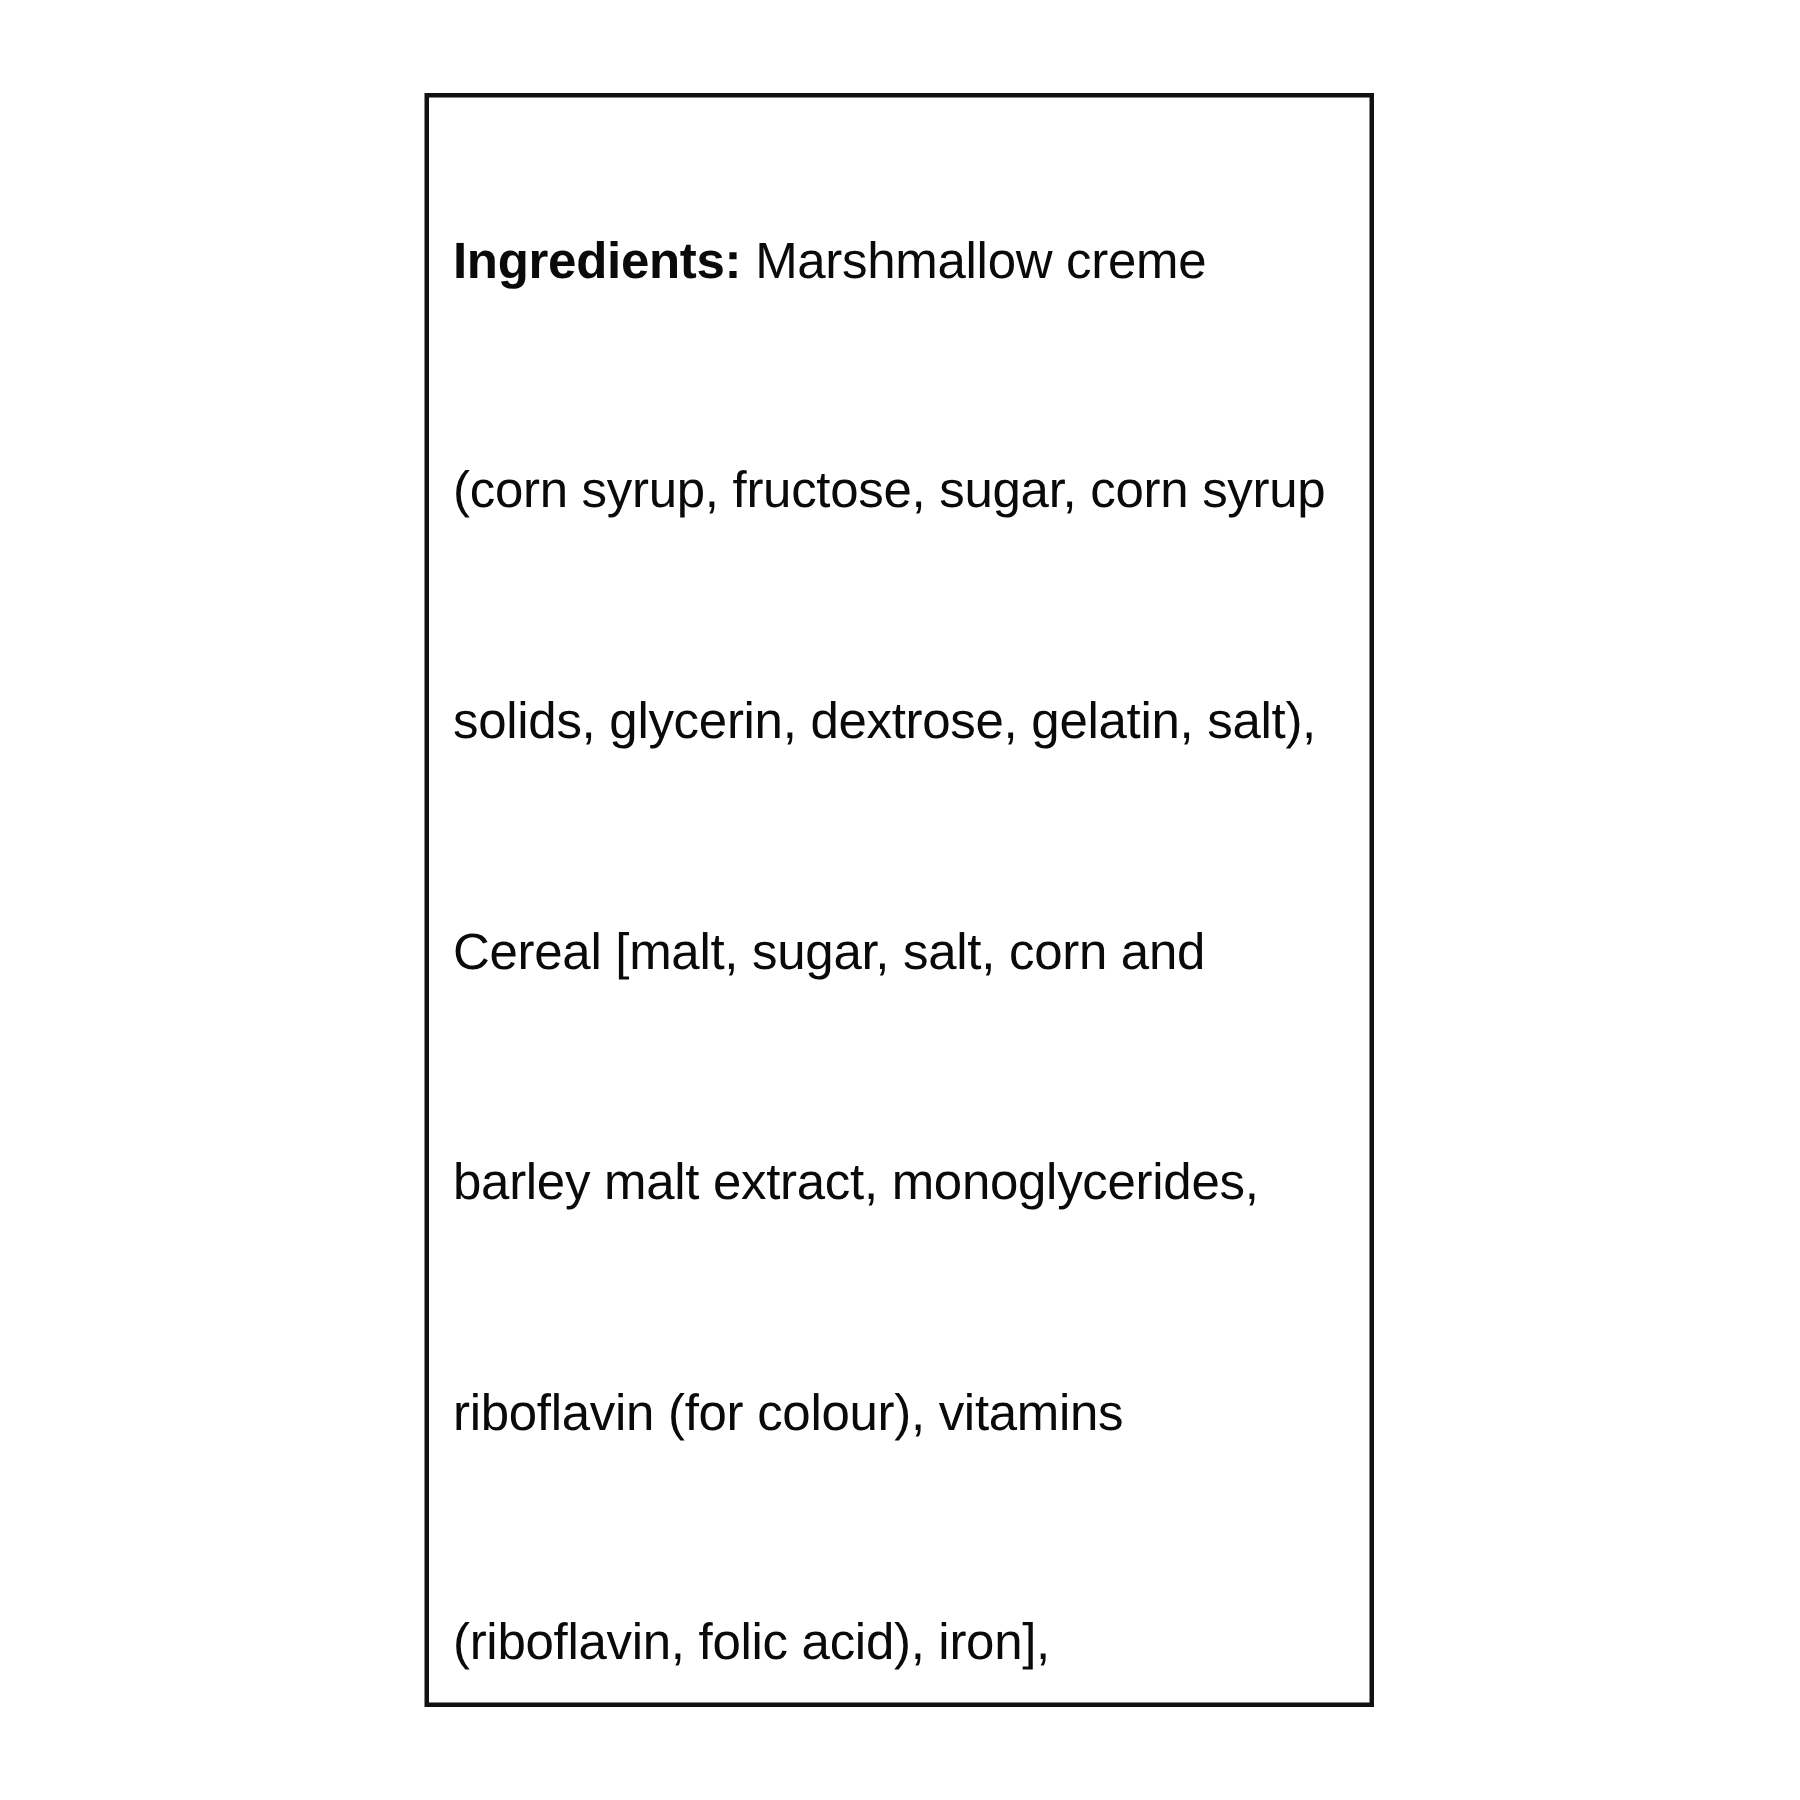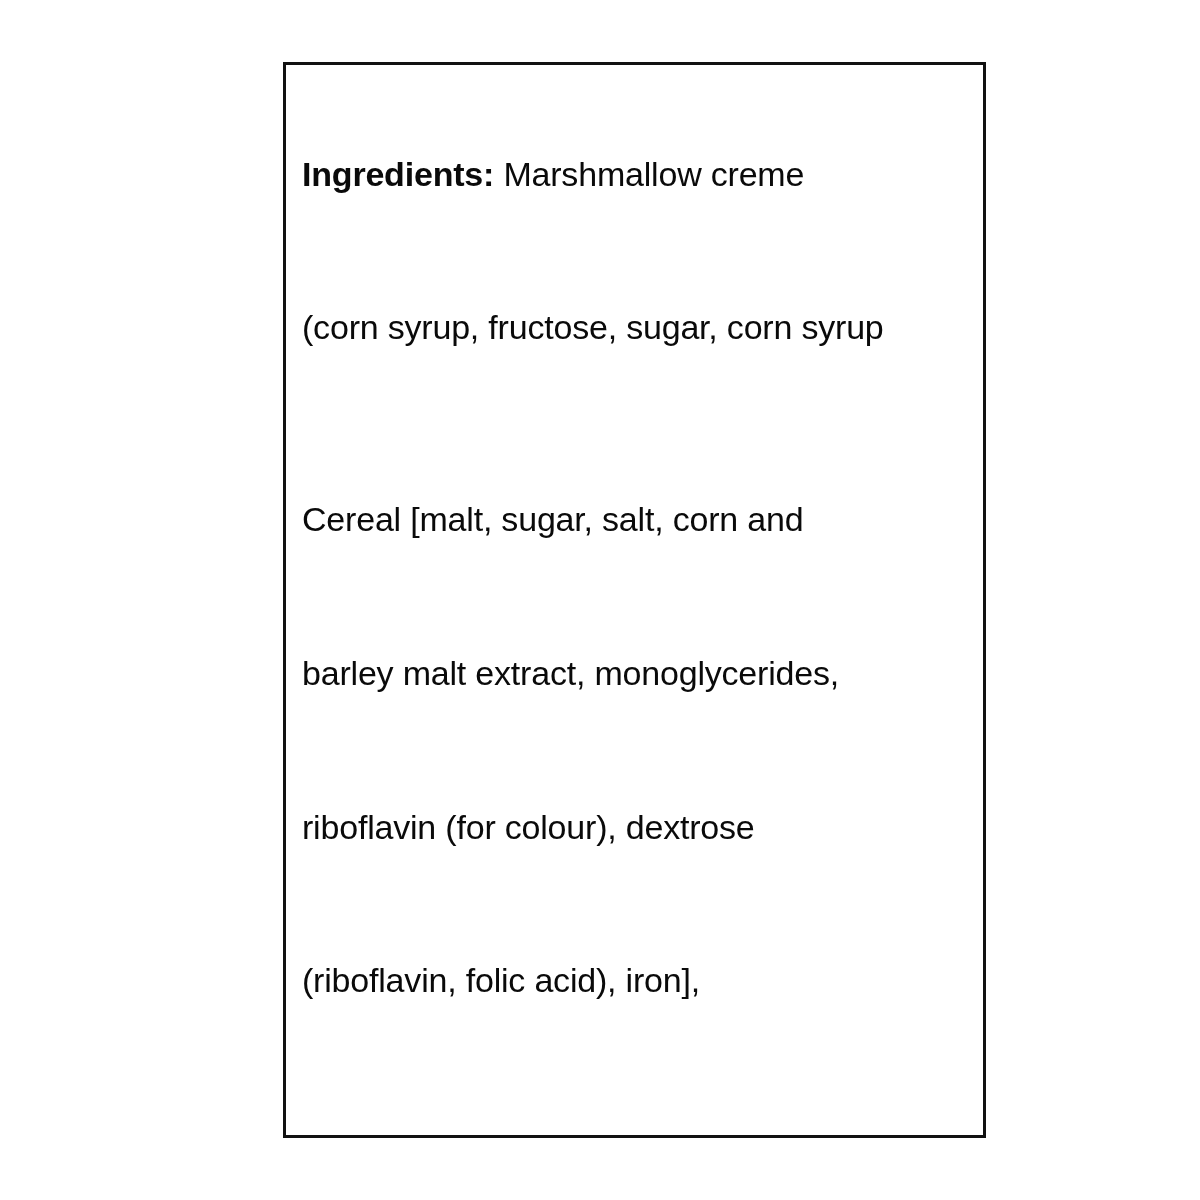--- a/index.html
+++ b/index.html
@@ -12,21 +12,21 @@
     background: #ffffff;
     position: relative;
     font-family: "Liberation Sans", sans-serif;
     color: #0a0a0a;
     overflow: hidden;
   }
   .label-box {
     position: absolute;
     left: 283px;
     top: 62px;
-    width: 703px;
+    width: 633px;
     height: 1076px;
     box-sizing: border-box;
     border: 3px solid #111111;
     background: #ffffff;
     padding: 13px 14px 0 16px;
   }
   .ingredients-section {
     font-size: 34px;
     line-height: 38.4px;
     letter-spacing: -0.2px;
@@ -42,26 +42,27 @@
 </head>
 <body>
 
 <div class="label-box">
   <div id="sections-root">
       <div class="ingredients-section">
   <div class="text-line"><span class="lead-bold">Ingredients:</span><span> Marshmallow creme</span></div>
 
   <div class="text-line"><span>(corn syrup, fructose, sugar, corn syrup</span></div>
 
+  <div class="text-line"><span>solids, glycerin, dextrose, gelatin, salt),</span></div>
 
   <div class="text-line"><span>Cereal [malt, sugar, salt, corn and</span></div>
 
   <div class="text-line"><span>barley malt extract, monoglycerides,</span></div>
 
-  <div class="text-line"><span>riboflavin (for colour), dextrose</span></div>
+  <div class="text-line"><span>riboflavin (for colour), vitamins</span></div>
 
   <div class="text-line"><span>(riboflavin, folic acid), iron],</span></div>
 
   
 
   
 
   
 
   

